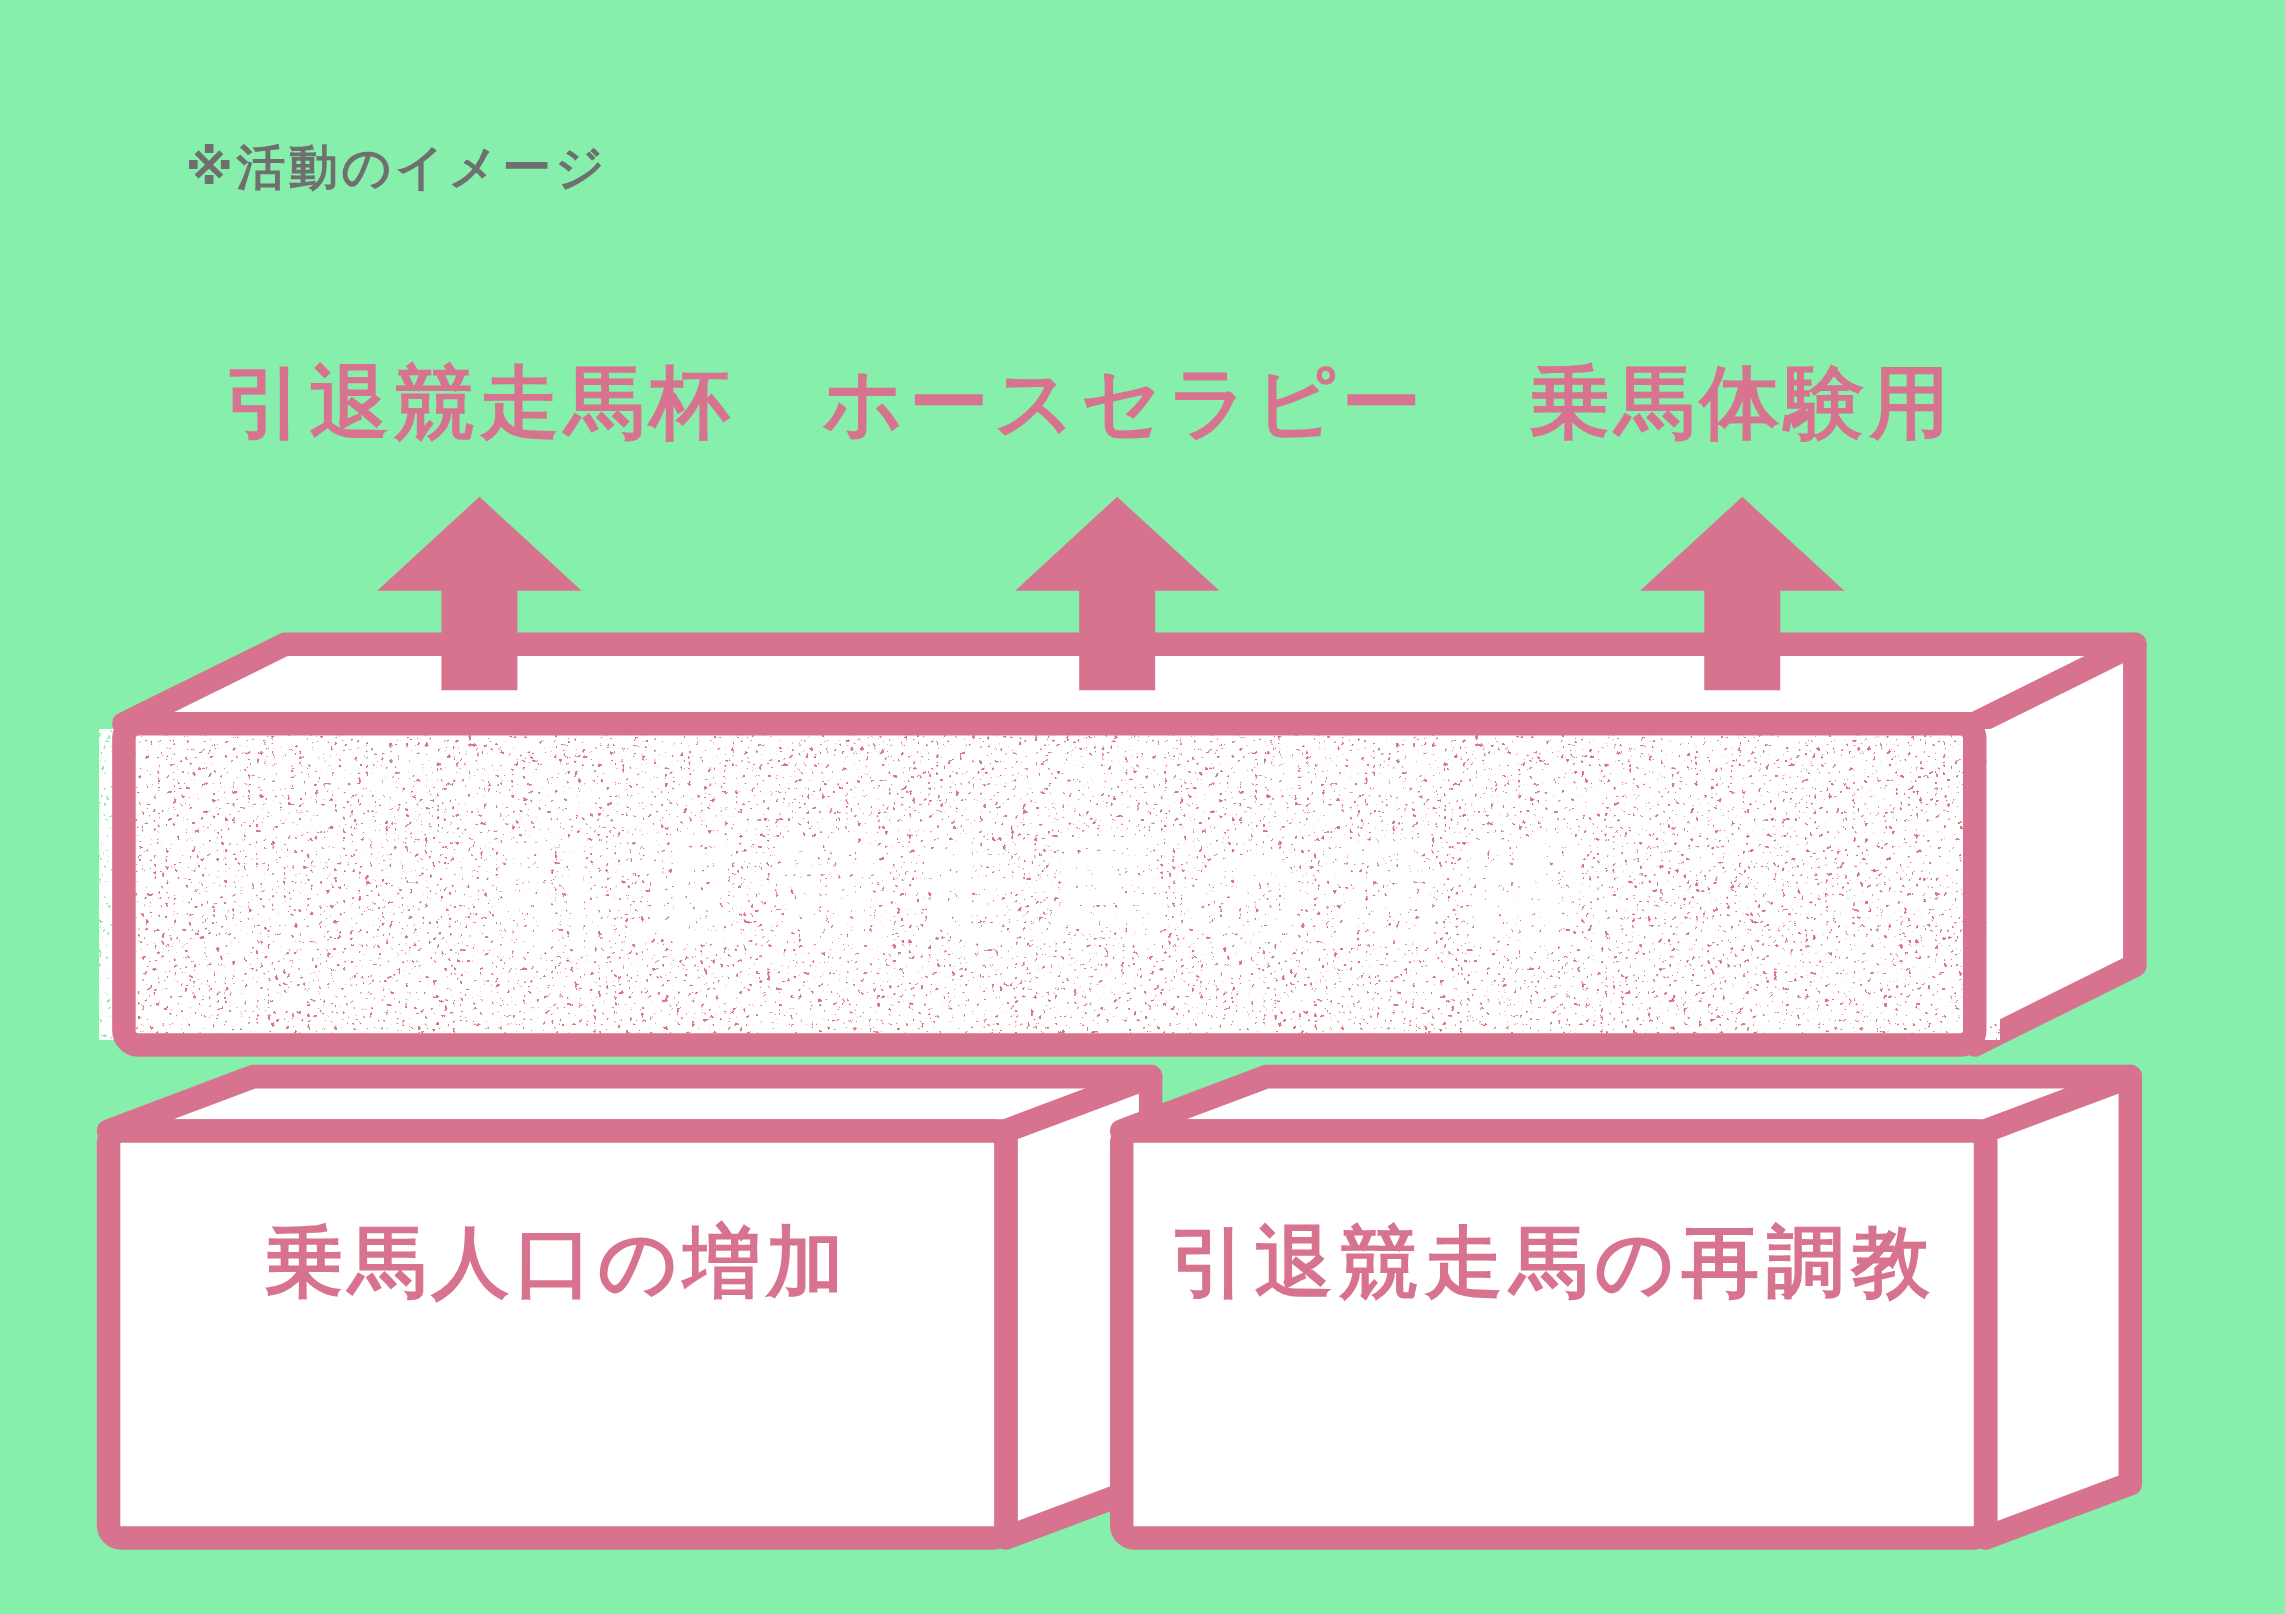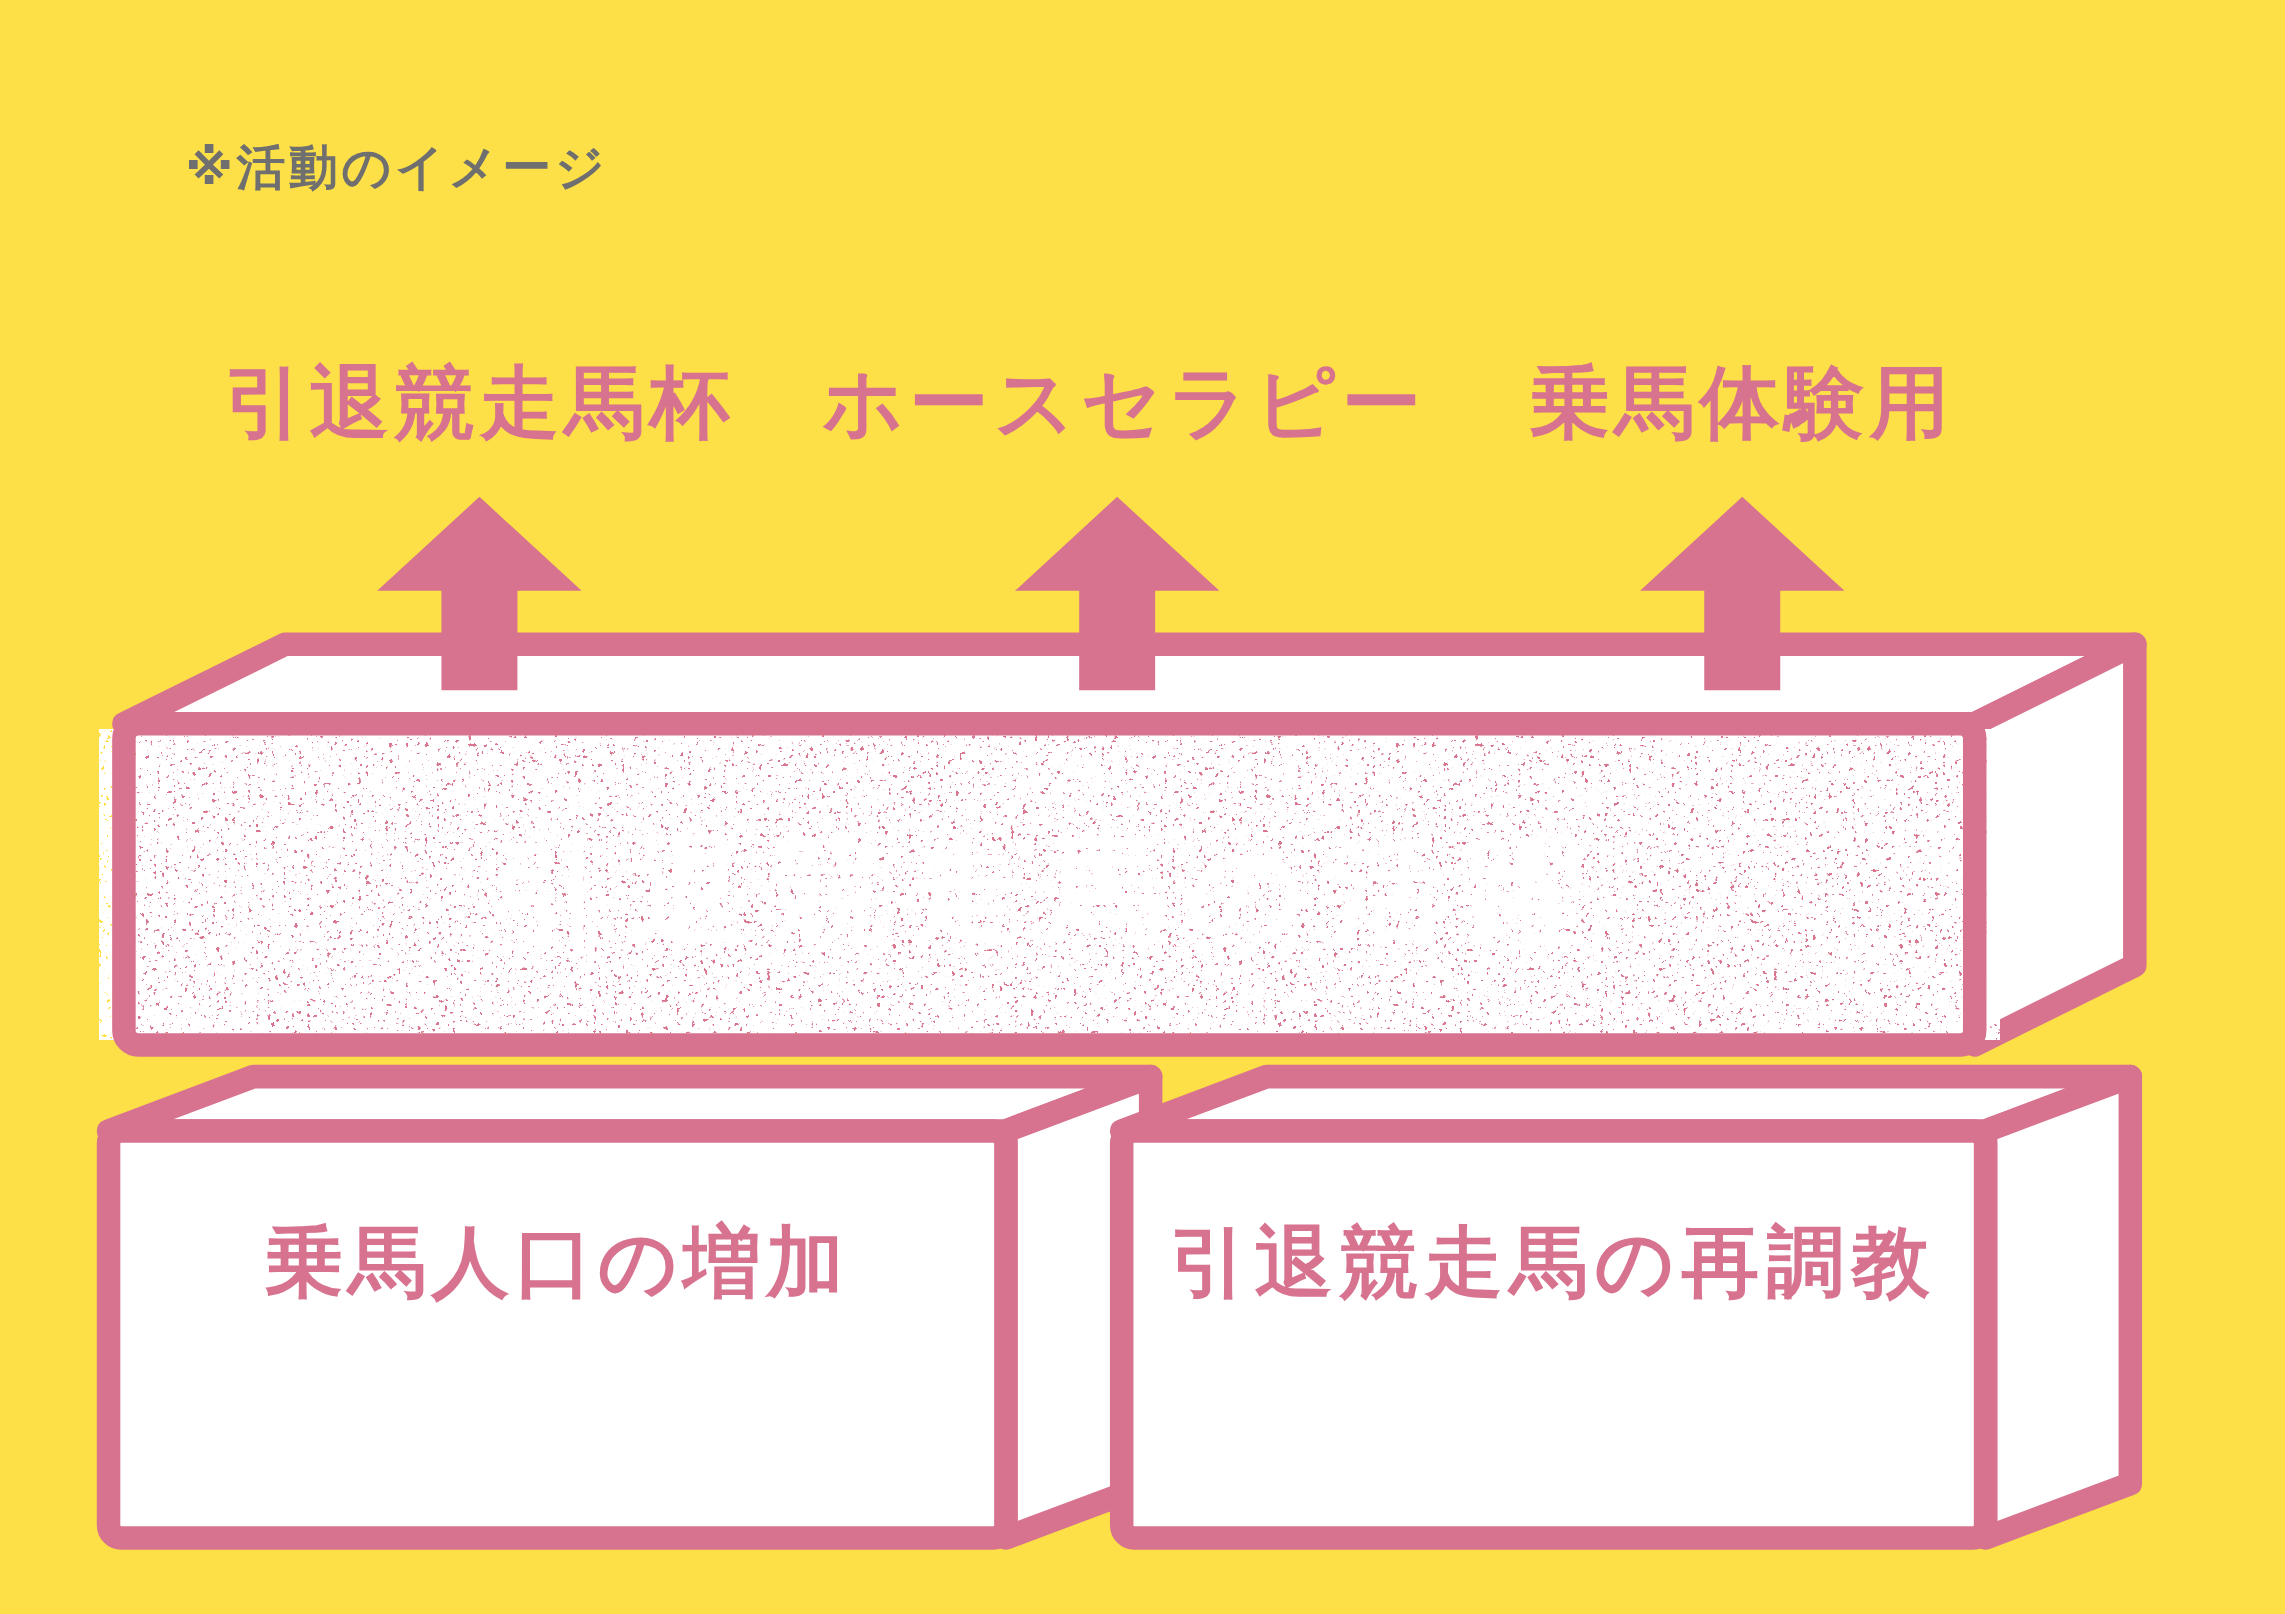--- a/index.html
+++ b/index.html
@@ -5,21 +5,21 @@
   html, body {
     margin: 0;
     padding: 0;
     background: #ffffff;
     font-family: "DejaVu Sans", "Liberation Sans", sans-serif;
   }
   .page {
     position: relative;
     width: 2285px;
     height: 1615px;
-    background: #fde047;
+    background: #86efac;
     overflow: hidden;
   }
   .page svg {
     position: absolute;
     inset: 0;
     display: block;
   }
   text {
     font-family: "DejaVu Sans", "Liberation Sans", sans-serif;
     font-weight: 700;

